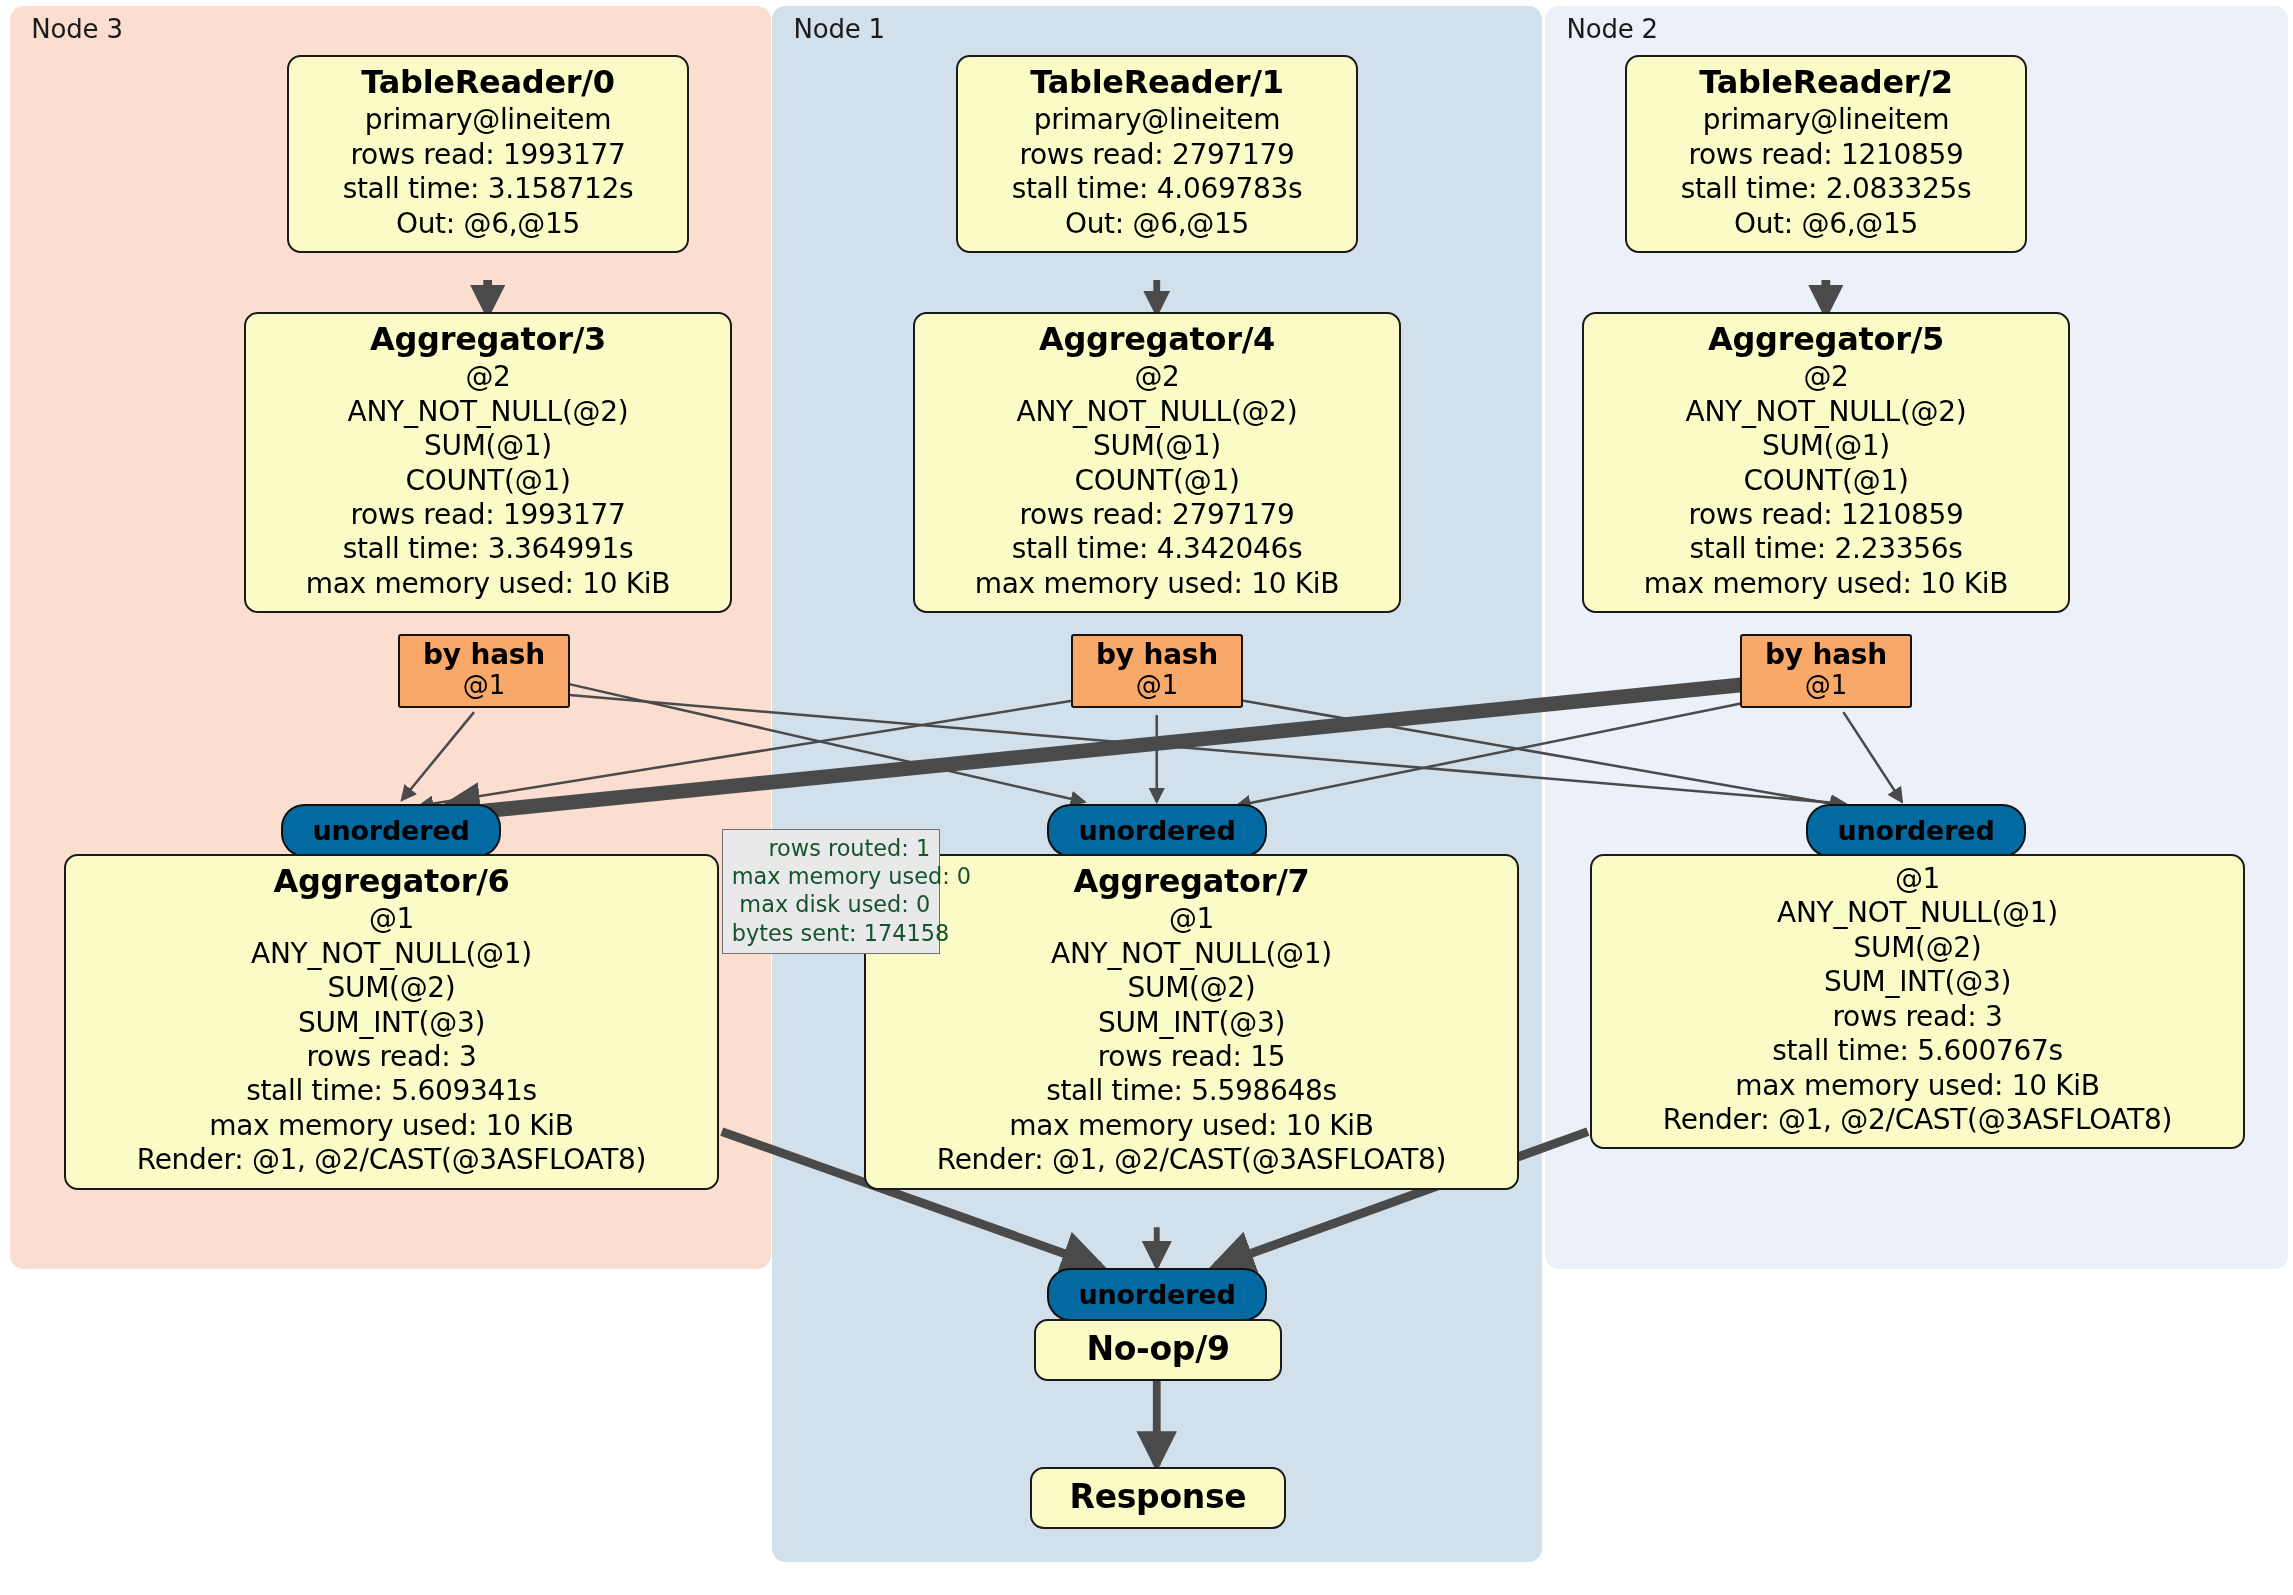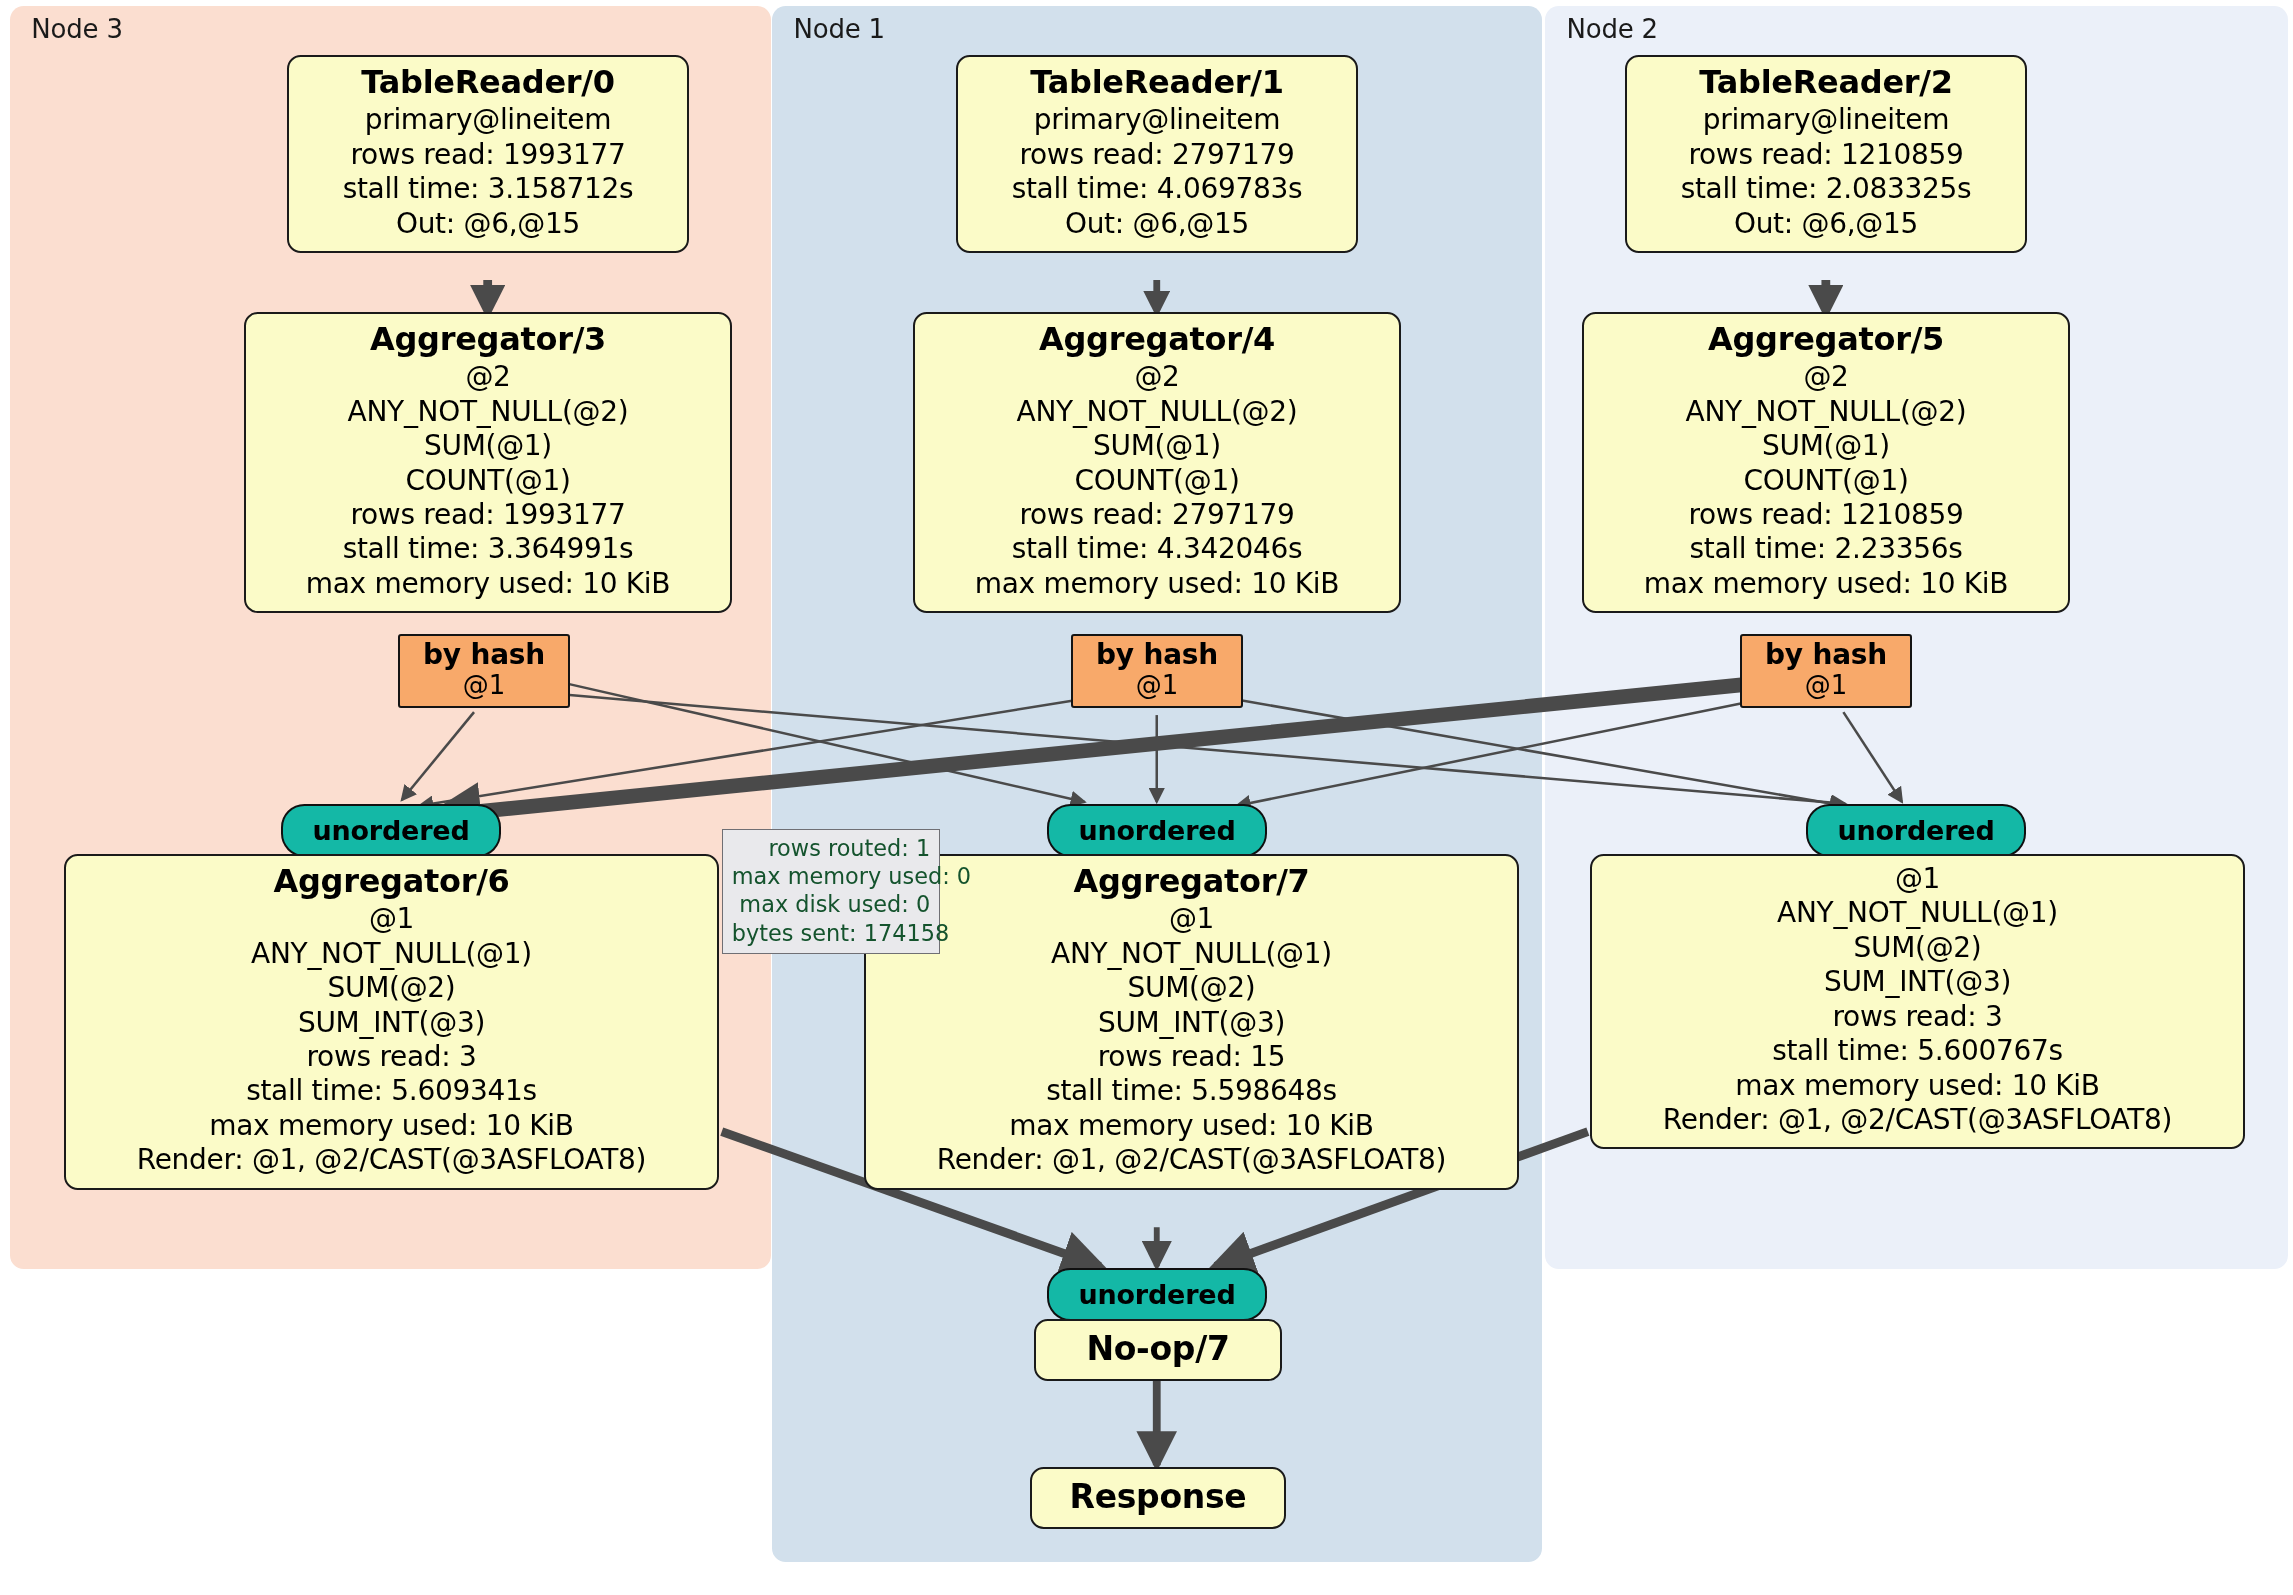--- a/index.html
+++ b/index.html
@@ -97,21 +97,21 @@
     white-space: nowrap;
   }
   .router .r-sub {
     font-size: 26px;
     white-space: nowrap;
   }
 
   
   .sync {
     position: absolute;
-    background: #14b8a6;
+    background: #0369a1;
     border: 2.4px solid #101010;
     border-radius: 23.4px;
     box-sizing: border-box;
     text-align: center;
     color: #000;
     font-weight: bold;
     font-size: 27px;
     letter-spacing: -0.2px;
     white-space: nowrap;
     display: flex;
@@ -311,21 +311,21 @@
     <div>max memory used: 0</div>
     <div>max disk used: 0</div>
     <div>bytes sent: 174158</div>
   </div>
 
   <div class="sync" style="left:1047px; top:1268px; width:220px; height:53px;">
     <span>unordered</span>
   </div>
 
   <div class="proc compact" style="left:1034px; top:1319px; width:248px;">
-    <div class="title">No-op/7</div>
+    <div class="title">No-op/9</div>
   </div>
 
   <div class="proc compact" style="left:1030px; top:1467px; width:256px;">
     <div class="title">Response</div>
   </div>
 
   <div class="proc" style="left:1625px; top:55px; width:402px;">
     <div class="title">TableReader/2</div>
     <div class="line">primary@lineitem</div>
     <div class="line">rows read: 1210859</div>

